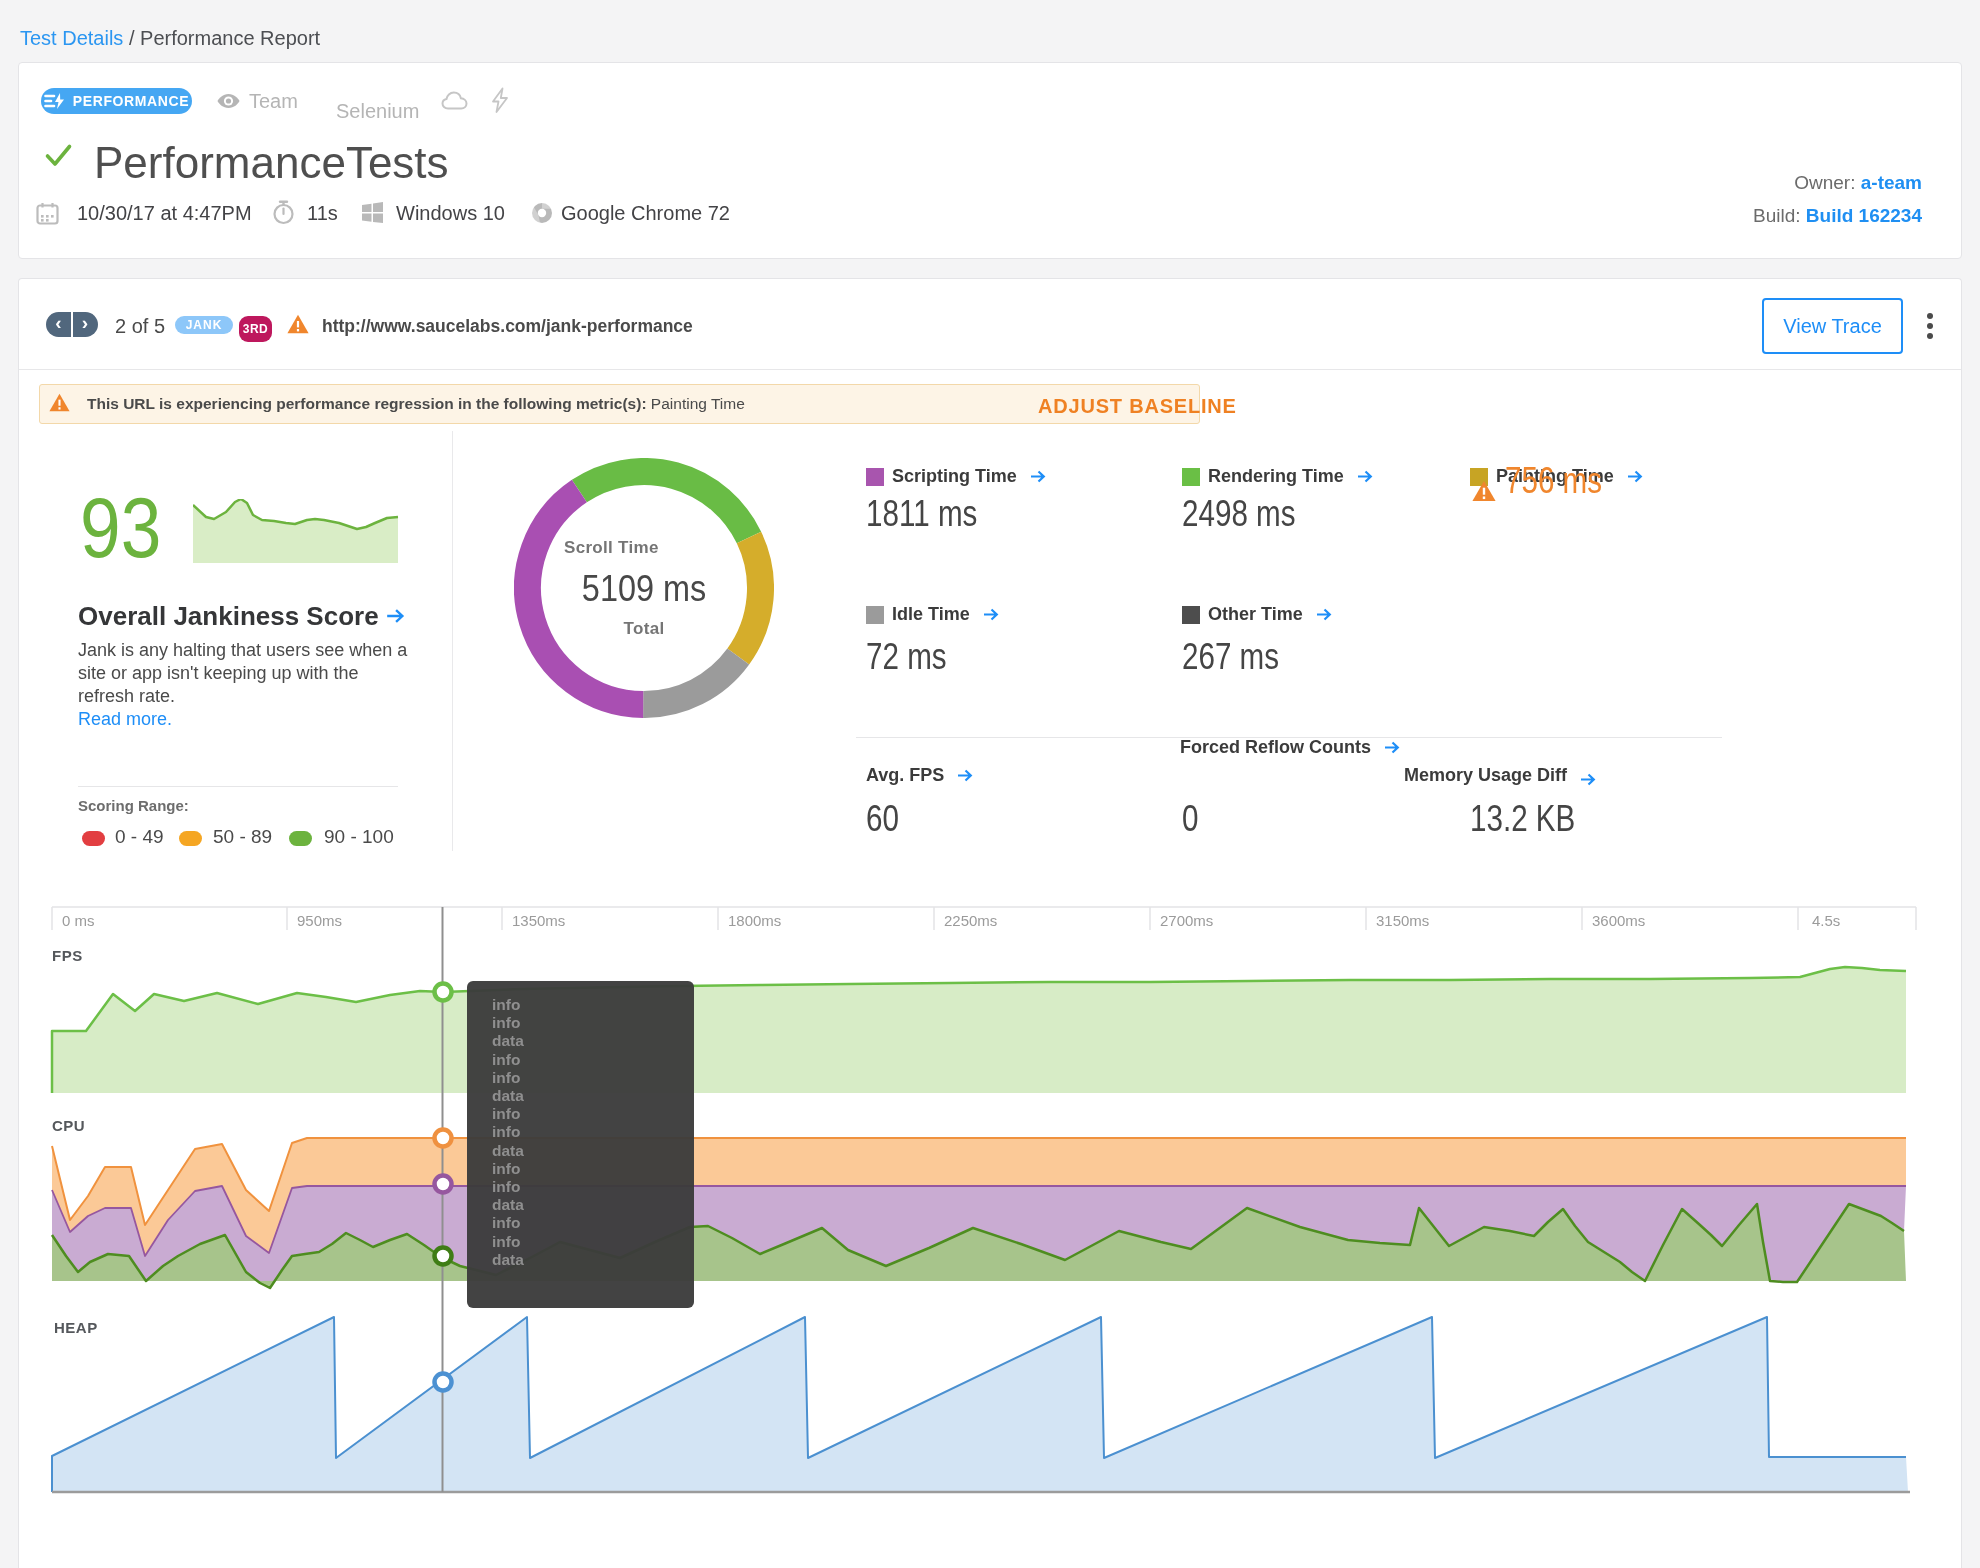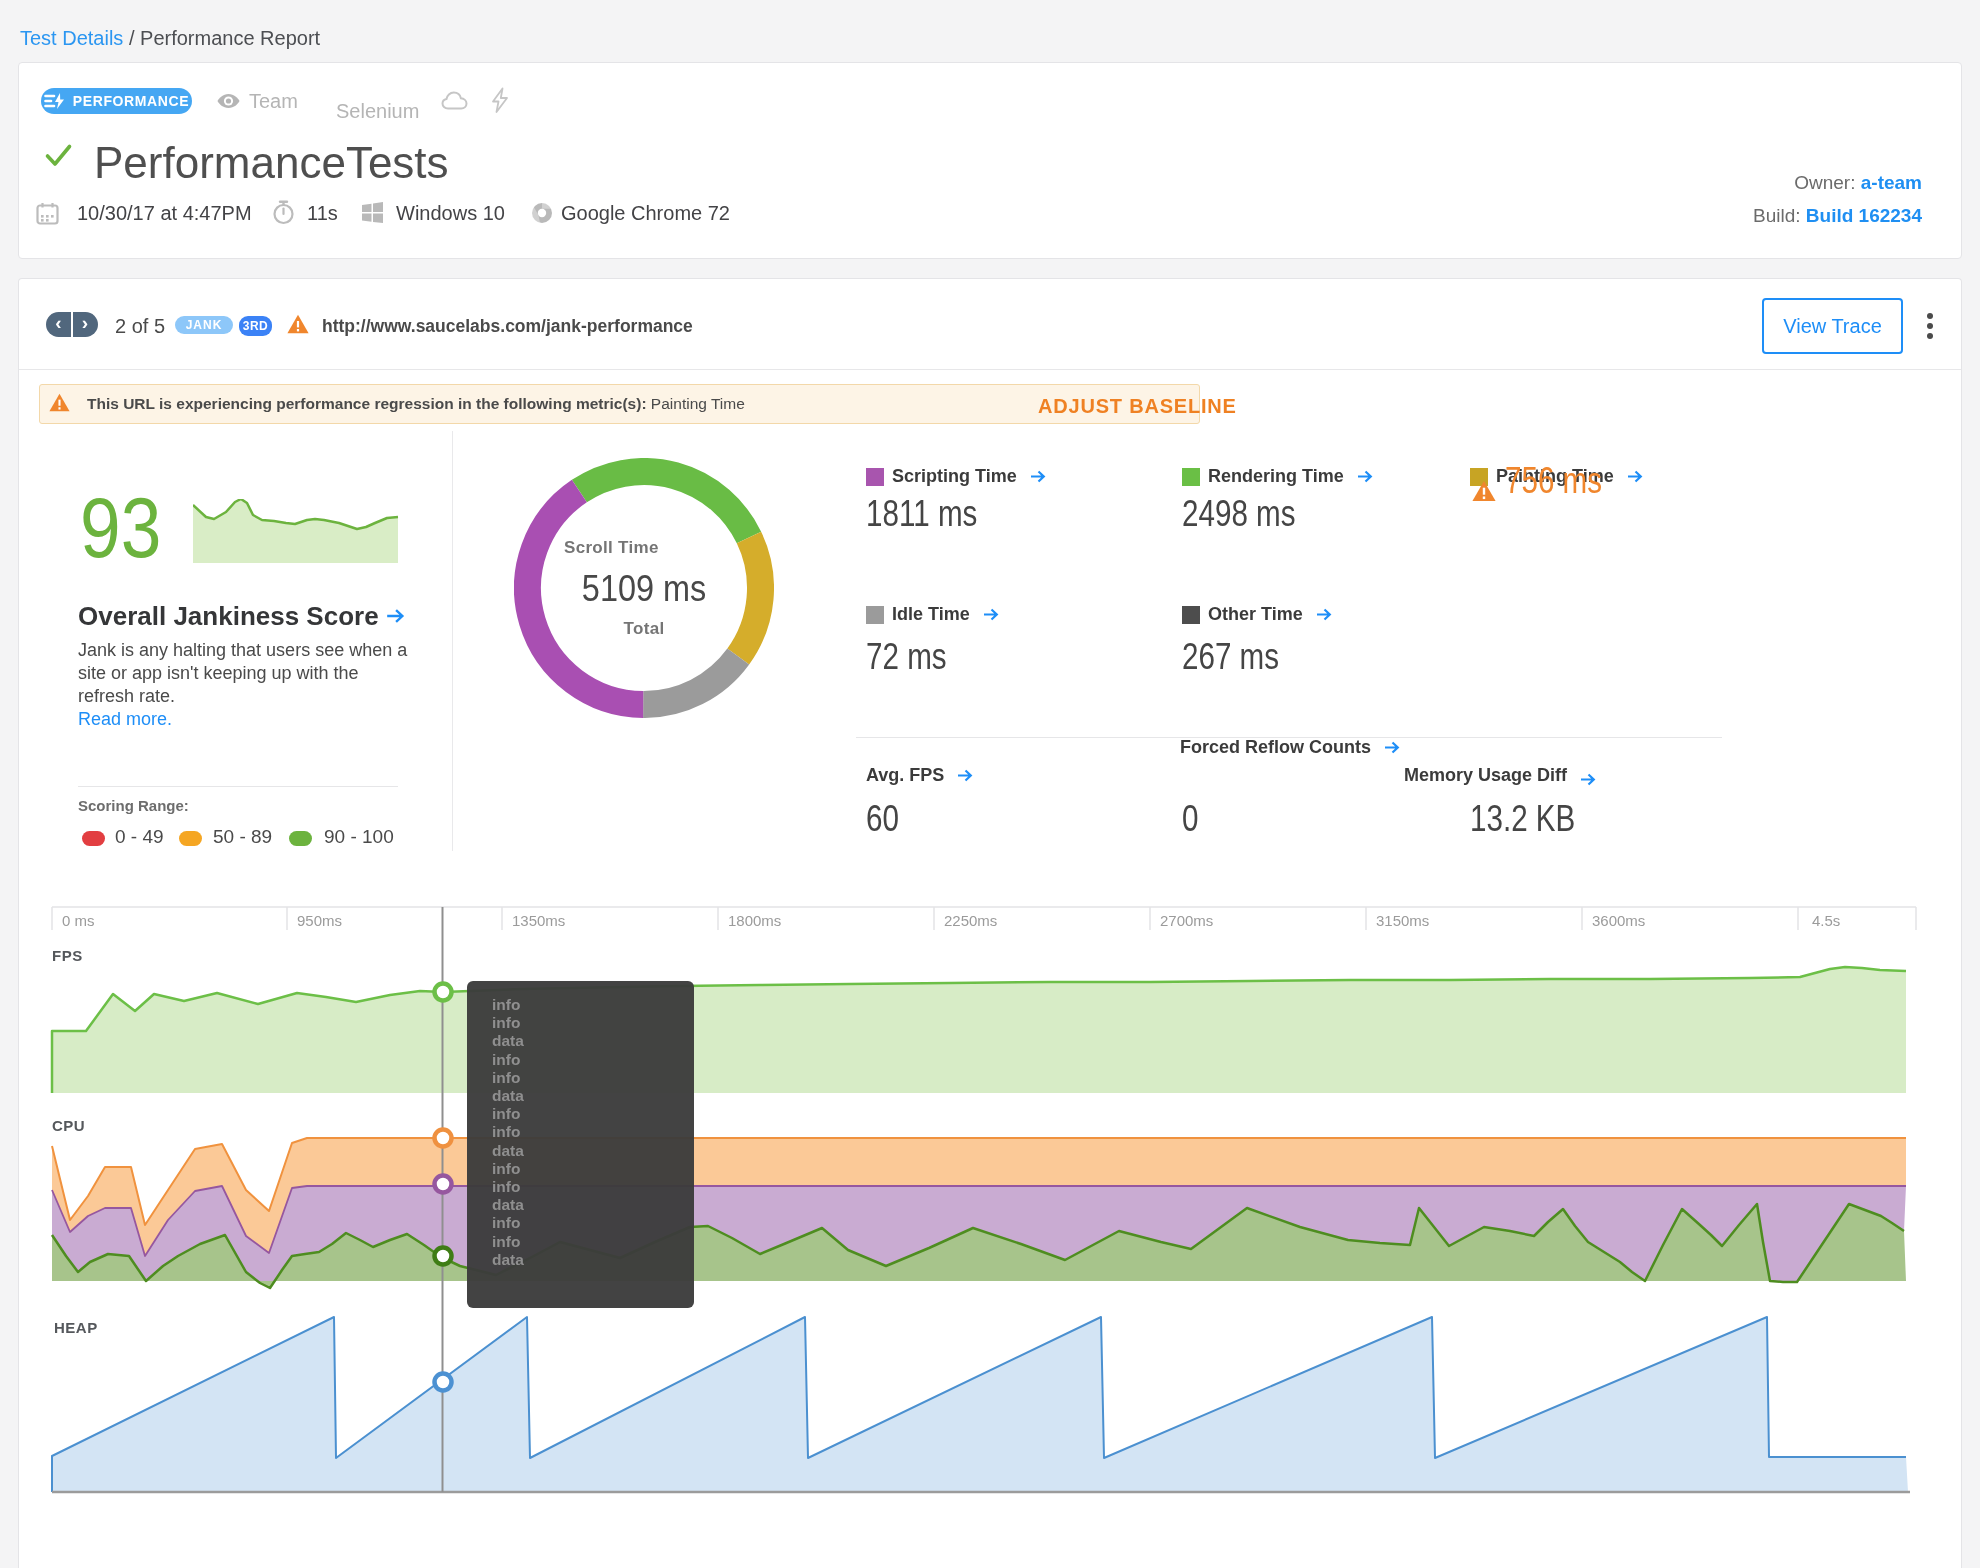--- a/index.html
+++ b/index.html
@@ -74,21 +74,21 @@
 <div class="abs" style="right:58px;top:205px;font-size:19px;color:#6b6b6b">Build: <span style="color:#1f8ff2;font-weight:bold">Build 162234</span></div>
 
 <div class="card" style="left:18px;top:278px;width:1944px;height:1290px;border-bottom:none;border-radius:4px 4px 0 0"></div>
 <div class="abs" style="left:19px;top:369px;width:1942px;height:1px;background:#e7e7e9"></div>
 <div class="abs" style="left:46px;top:312px;display:flex">
  <div style="width:25px;height:25px;background:#51677d;border-radius:13px 0 0 13px;margin-right:1.5px;display:flex;align-items:center;justify-content:center;color:#fff;font-size:19px;font-weight:bold;padding-bottom:3px">‹</div>
  <div style="width:25px;height:25px;background:#51677d;border-radius:0 13px 13px 0;display:flex;align-items:center;justify-content:center;color:#fff;font-size:19px;font-weight:bold;padding-bottom:3px">›</div>
 </div>
 <div class="abs" style="left:115px;top:315px;font-size:20px;color:#4a4a4a">2 of 5</div>
 <div class="abs" style="left:175px;top:316px;width:58px;height:18px;background:#8dc7f9;border-radius:9px;color:#fff;font-size:12px;font-weight:bold;letter-spacing:1px;display:flex;align-items:center;justify-content:center">JANK</div>
-<div class="abs" style="left:239px;top:316px;width:33px;height:20px;background:#3b82f6;border-radius:9px;color:#fff;font-size:12px;font-weight:bold;letter-spacing:0.5px;display:flex;align-items:center;justify-content:center">3RD</div>
+<div class="abs" style="left:239px;top:316px;width:33px;height:26px;background:#be185d;border-radius:9px;color:#fff;font-size:12px;font-weight:bold;letter-spacing:0.5px;display:flex;align-items:center;justify-content:center">3RD</div>
 <div class="abs" style="left:287px;top:314px"><svg width="22" height="20" viewBox="0 0 22 20">
       <path d="M11 0.8 L21.6 19.2 L0.4 19.2 Z" fill="#f0862d"></path>
       <rect x="9.9" y="7" width="2.2" height="6.4" fill="#fff"></rect>
       <rect x="9.9" y="15" width="2.2" height="2.4" fill="#fff"></rect>
     </svg></div>
 <div class="abs" style="left:322px;top:316px;font-size:17.5px;font-weight:bold;color:#4a4a4a">http://www.saucelabs.com/jank-performance</div>
 <div class="abs" style="left:1762px;top:298px;width:141px;height:56px;border:2px solid #1e8ef7;border-radius:4px;display:flex;align-items:center;justify-content:center;font-size:20px;color:#1e8ef7;background:#fff">View Trace</div>
 <div class="abs" style="left:1927px;top:313px;width:6px">
  <div style="width:6px;height:6px;border-radius:50%;background:#4a4a4a;margin-bottom:4px"></div>
  <div style="width:6px;height:6px;border-radius:50%;background:#4a4a4a;margin-bottom:4px"></div>

